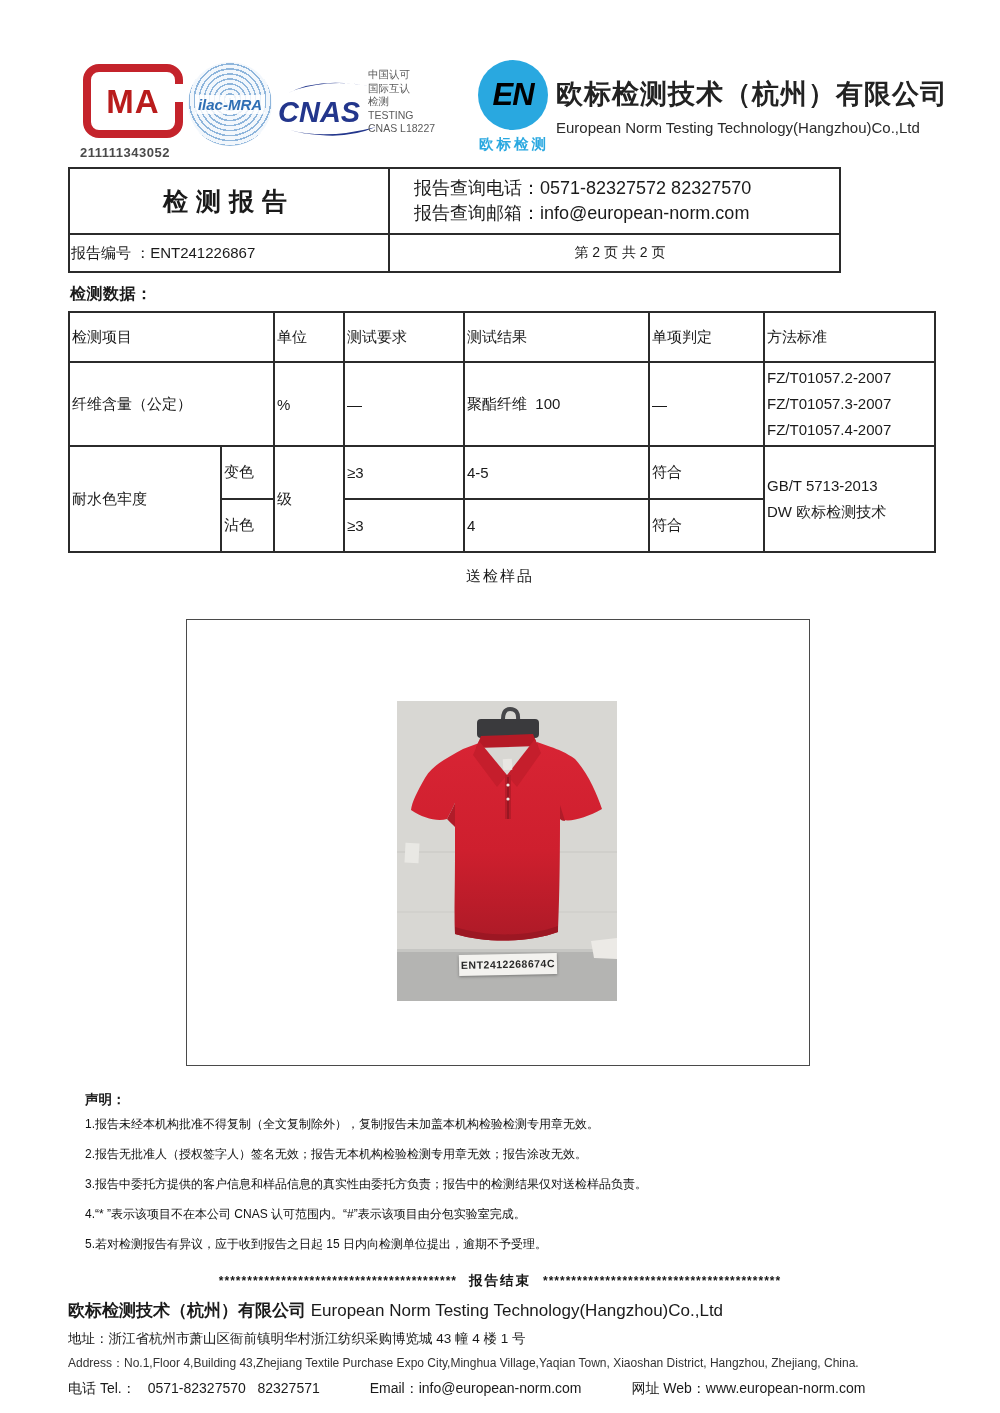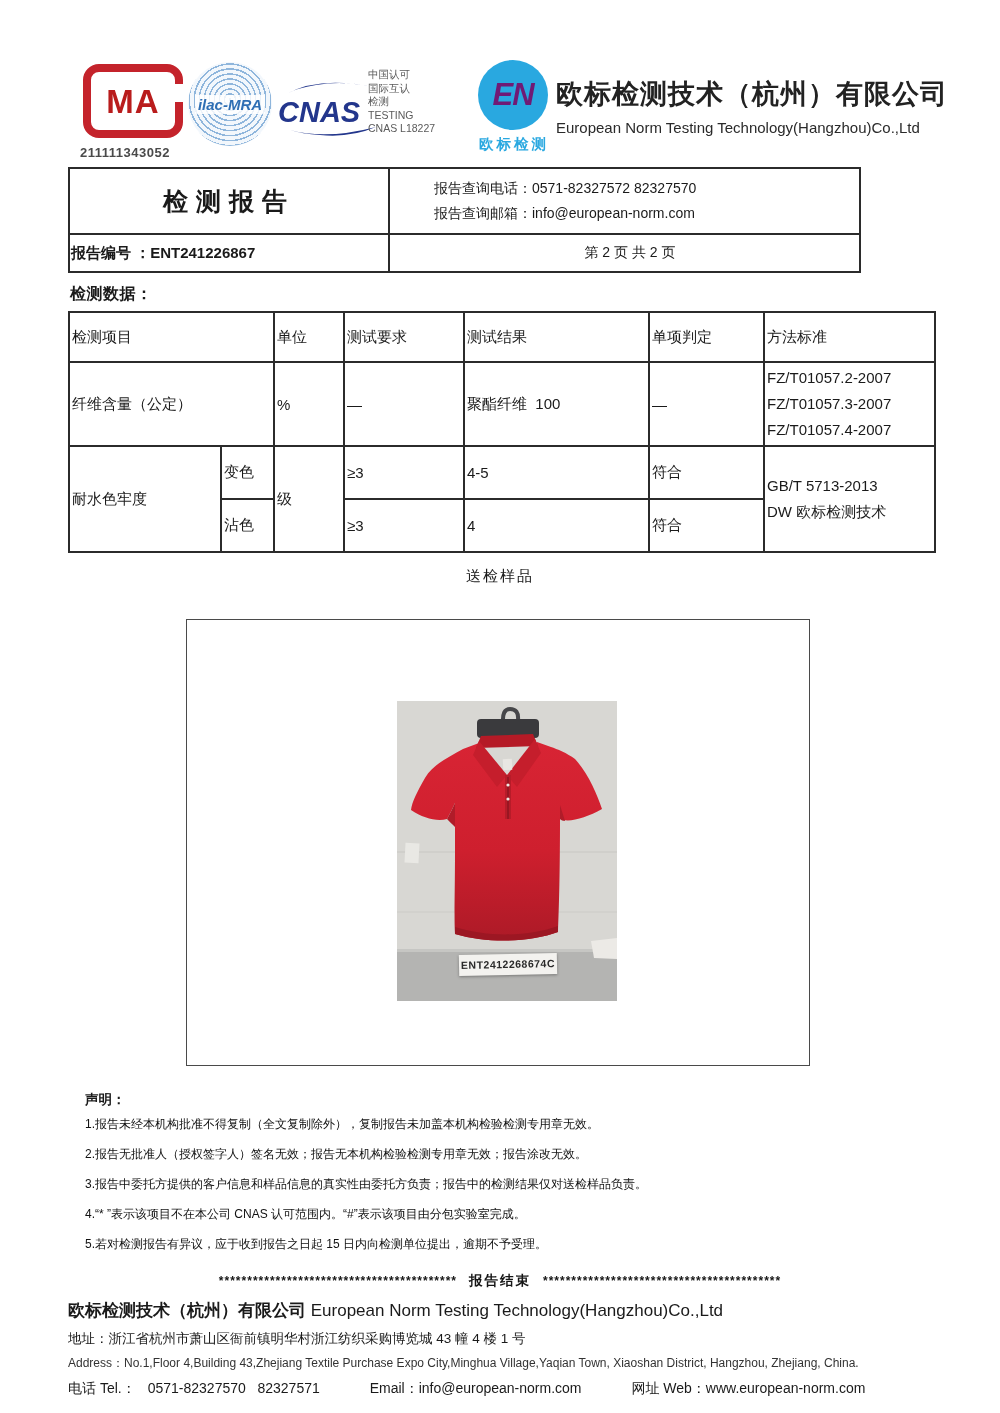--- a/index.html
+++ b/index.html
@@ -20,33 +20,33 @@
         display:flex;align-items:center;justify-content:center;overflow:hidden;}
   .ilac-band{background:rgba(255,255,255,.82);padding:1px 3px;font-size:15px;font-weight:bold;
              font-style:italic;color:#2f6fb4;letter-spacing:0;}
 
   .cnas{position:absolute;left:278px;top:74px;width:102px;height:70px;}
   .cnas-side{position:absolute;left:368px;top:68px;font-size:10.5px;line-height:13.5px;color:#5a5a5a;}
 
   .enlogo{position:absolute;left:472px;top:60px;width:86px;}
   .en-circle{width:70px;height:70px;border-radius:50%;background:#29a8e0;margin-left:6px;
              display:flex;align-items:center;justify-content:center;}
-  .en-circle .en{color:#701a75;font-size:31px;font-weight:bold;font-style:italic;letter-spacing:-1px;}
+  .en-circle .en{color:#000000;font-size:31px;font-weight:bold;font-style:italic;letter-spacing:-1px;}
   .en-caption{margin-top:5px;font-size:14.5px;font-weight:bold;color:#29a8e0;letter-spacing:3px;text-align:center;width:84px;}
 
   .company{position:absolute;left:556px;top:76px;}
   .company-cn{font-size:27px;font-weight:600;letter-spacing:1px;color:#222;}
   .company-en{margin-top:7px;font-size:15px;color:#2a2a2a;}
 
   
   .hdr-table{position:absolute;left:68px;top:167px;border-collapse:collapse;table-layout:fixed;}
   .hdr-table td{border:2px solid #2b2b2b;vertical-align:middle;}
   .hdr-title{width:316px;height:62px;text-align:center;font-size:25px;font-weight:bold;letter-spacing:8px;}
-  .hdr-contact{width:424px;padding-left:44px;font-size:14px;line-height:25px;margin-top:40px;}
-  .hdr-repno{height:34px;font-size:15px;font-weight:bold;}
+  .hdr-contact{width:424px;padding-left:24px;font-size:18px;line-height:25px;margin-top:40px;}
+  .hdr-repno{height:34px;font-size:15px;}
   .hdr-page{text-align:center;font-size:14px;}
 
   
   .sec-heading{position:absolute;left:70px;top:284px;font-size:16px;font-weight:bold;letter-spacing:.5px;}
   .data-table{position:absolute;left:68px;top:311px;border-collapse:collapse;table-layout:fixed;}
   .data-table td{border:2px solid #2b2b2b;text-align:left;vertical-align:middle;font-size:15px;padding:0 2px;}
   .data-table .hrow td{height:48px;}
   .data-table .frow td{height:82px;}
   .data-table .wrow td{height:51px;}
   .method-lines div{line-height:26px;}

